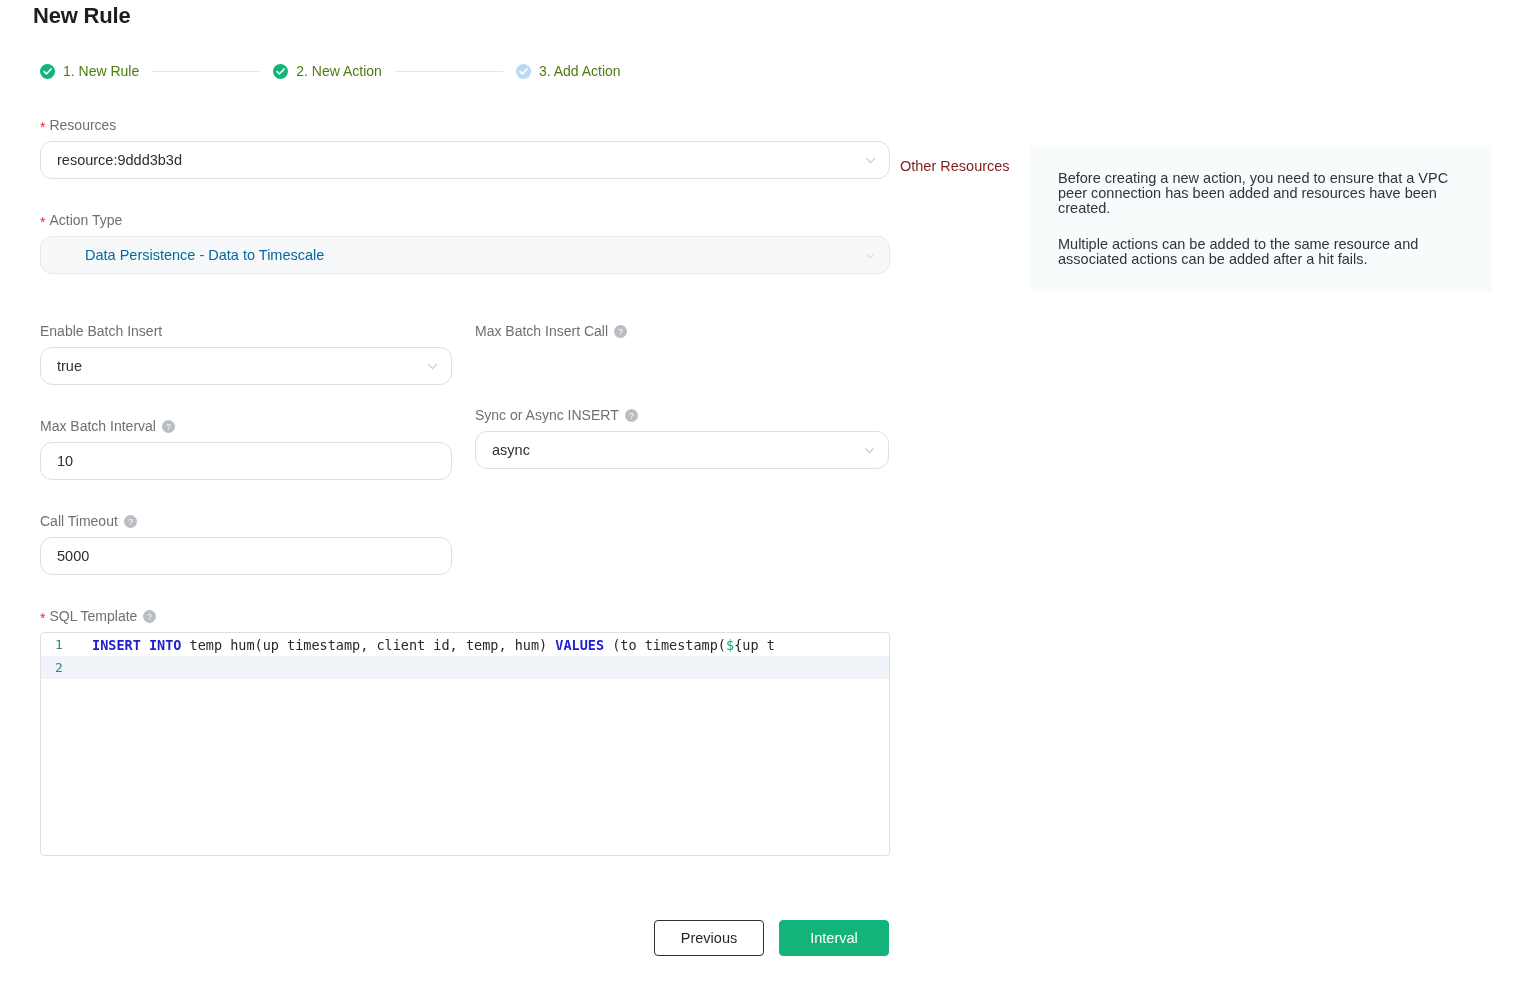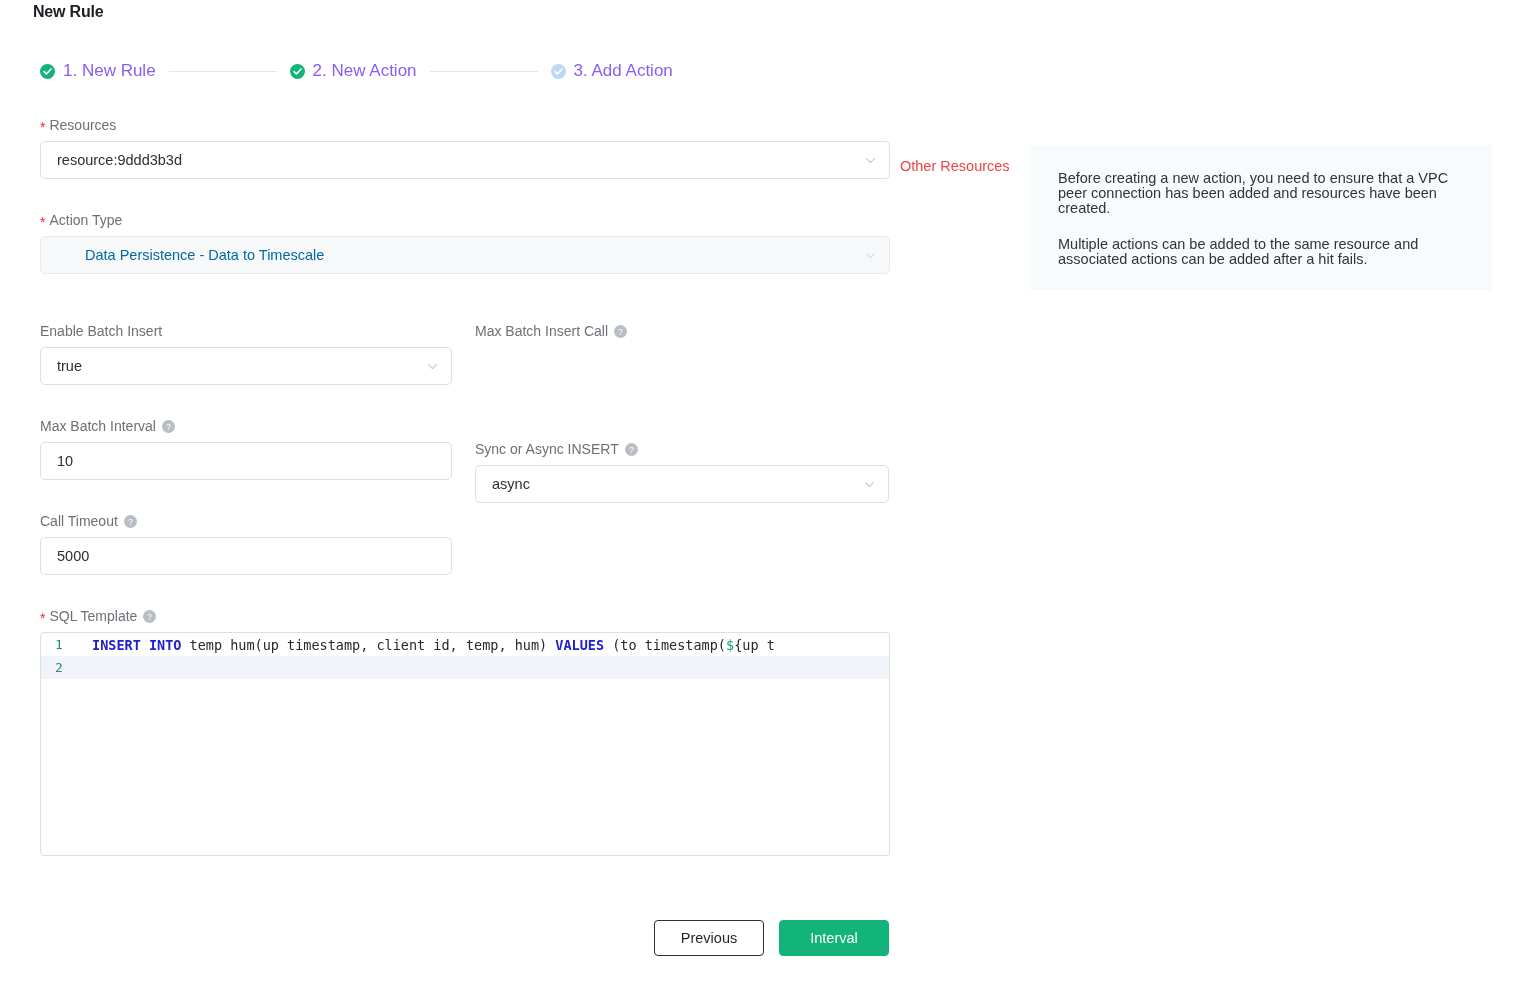--- a/index.html
+++ b/index.html
@@ -14,21 +14,21 @@
     position: relative;
     width: 1520px; height: 984px;
     overflow: hidden;
     background: #ffffff;
   }
 
   
   .page-title {
     position: absolute;
     left: 33px; top: 3px;
-    font-size: 16px;
+    font-size: 22px;
     font-weight: bold;
     color: #1b1f24;
     letter-spacing: -0.2px;
   }
 
   
   .steps {
     position: absolute;
     left: 40px; top: 59px;
     display: flex;
@@ -44,22 +44,22 @@
     width: 15px; height: 15px;
     border-radius: 50%;
     display: inline-flex;
     align-items: center;
     justify-content: center;
     margin-right: 8px;
     flex: none;
   }
   .step-icon svg { display: block; }
   .step-label {
-    font-size: 17px;
-    color: #8b5cf6;
+    font-size: 14px;
+    color: #4d7c0f;
   }
   .step-line {
     width: 108px;
     height: 1px;
     background: #e3e6ea;
     margin: 0 13px;
     flex: none;
   }
   .field-label {
     font-size: 14px;
@@ -81,21 +81,21 @@
     display: inline-flex;
     width: 13px; height: 13px;
     margin-left: 6px;
     flex: none;
   }
   .help-icon svg { display: block; }
 
   .input-box {
     height: 38px;
     border: 1px solid #dcdfe3;
-    border-radius: 5px;
+    border-radius: 12px;
     background: #fff;
     display: flex;
     align-items: center;
     padding: 0 12px 0 16px;
     font-size: 14.5px;
     color: #2b3036;
     position: relative;
   }
   .input-box.disabled {
     background: #f7f8fa;
@@ -112,28 +112,28 @@
   }
   .chev svg { display: block; }
 
   
   #fld-resources       { position: absolute; left: 40px; top: 118px; width: 850px; }
   #resources-input     { width: 850px; }
   .other-resources {
     position: absolute;
     left: 900px; top: 158px;
     font-size: 14.5px;
-    color: #ef4444;
+    color: #7f1d1d;
     cursor: pointer;
   }
   #fld-actiontype      { position: absolute; left: 40px; top: 213px; width: 850px; }
   #fld-enablebatch     { position: absolute; left: 40px; top: 324px; width: 412px; }
   #fld-maxcount        { position: absolute; left: 475px; top: 324px; width: 414px; }
   #fld-maxinterval     { position: absolute; left: 40px; top: 419px; width: 412px; }
-  #fld-syncasync       { position: absolute; left: 475px; top: 442px; width: 414px; }
+  #fld-syncasync       { position: absolute; left: 475px; top: 408px; width: 414px; }
   #fld-calltimeout     { position: absolute; left: 40px; top: 514px; width: 412px; }
   #fld-sqltemplate     { position: absolute; left: 40px; top: 609px; width: 850px; }
 
   
   .editor {
     margin-top: 9px;
     width: 850px;
     height: 224px;
     border: 1px solid #dcdfe3;
     border-radius: 4px;

